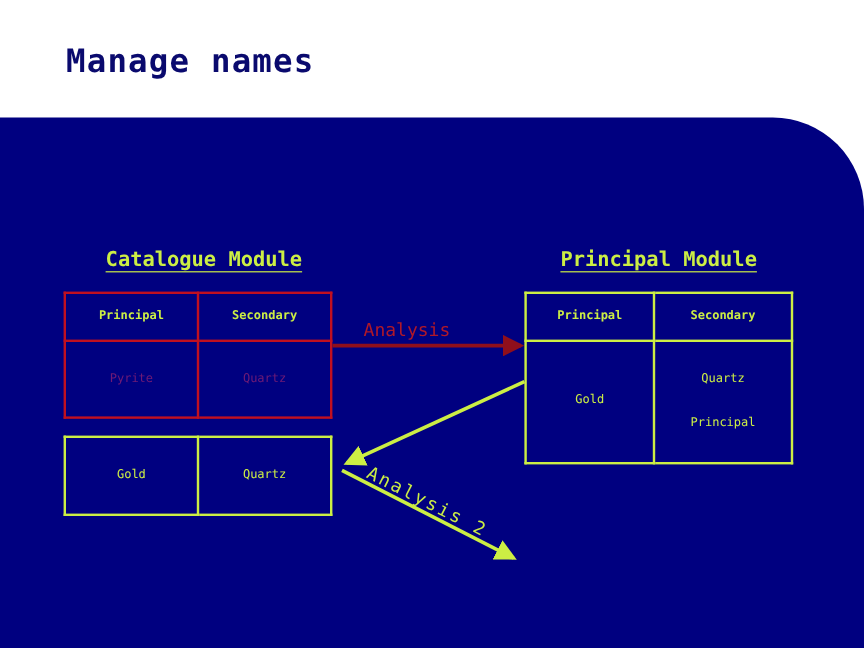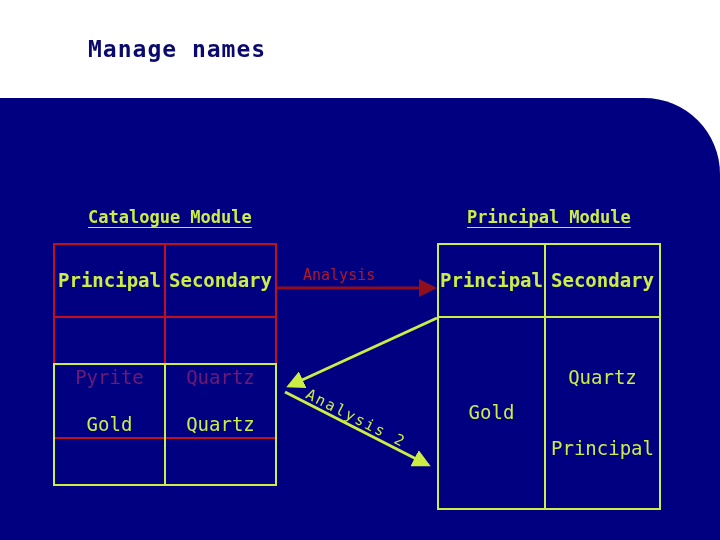--- a/index.html
+++ b/index.html
@@ -14,26 +14,25 @@
     background: #ffffff;
     overflow: hidden;
     font-family: "DejaVu Sans Mono", "Liberation Mono", monospace;
   }
 
   
   #slide-title {
     position: absolute;
     left: 55px;
     top: 36px;
-    font-size: 23px;
+    font-size: 27px;
     font-weight: bold;
     letter-spacing: 1px;
     color: #0a0a6e;
     white-space: pre;
-    margin-left: 33px;
   }
 
   
   #content-panel {
     position: absolute;
     left: 0;
     top: 98px;
     width: 720px;
     height: 442px;
     background: #000080;
@@ -60,21 +59,21 @@
     position: absolute;
     display: table;
     border-collapse: collapse;
     table-layout: fixed;
   }
   .tbl .row { display: table-row; }
   .tbl .cell {
     display: table-cell;
     vertical-align: middle;
     text-align: center;
-    font-size: 19px;
+    font-size: 10px;
     white-space: pre;
     line-height: 1.25;
     overflow: visible;
   }
   .tbl .cell span { display: block; }
 
   
   .red-tbl { border: 2px solid #c01020; }
   .red-tbl .cell { border: 2px solid #c01020; }
   .red-head span { color: #ccee44; font-weight: bold; }

